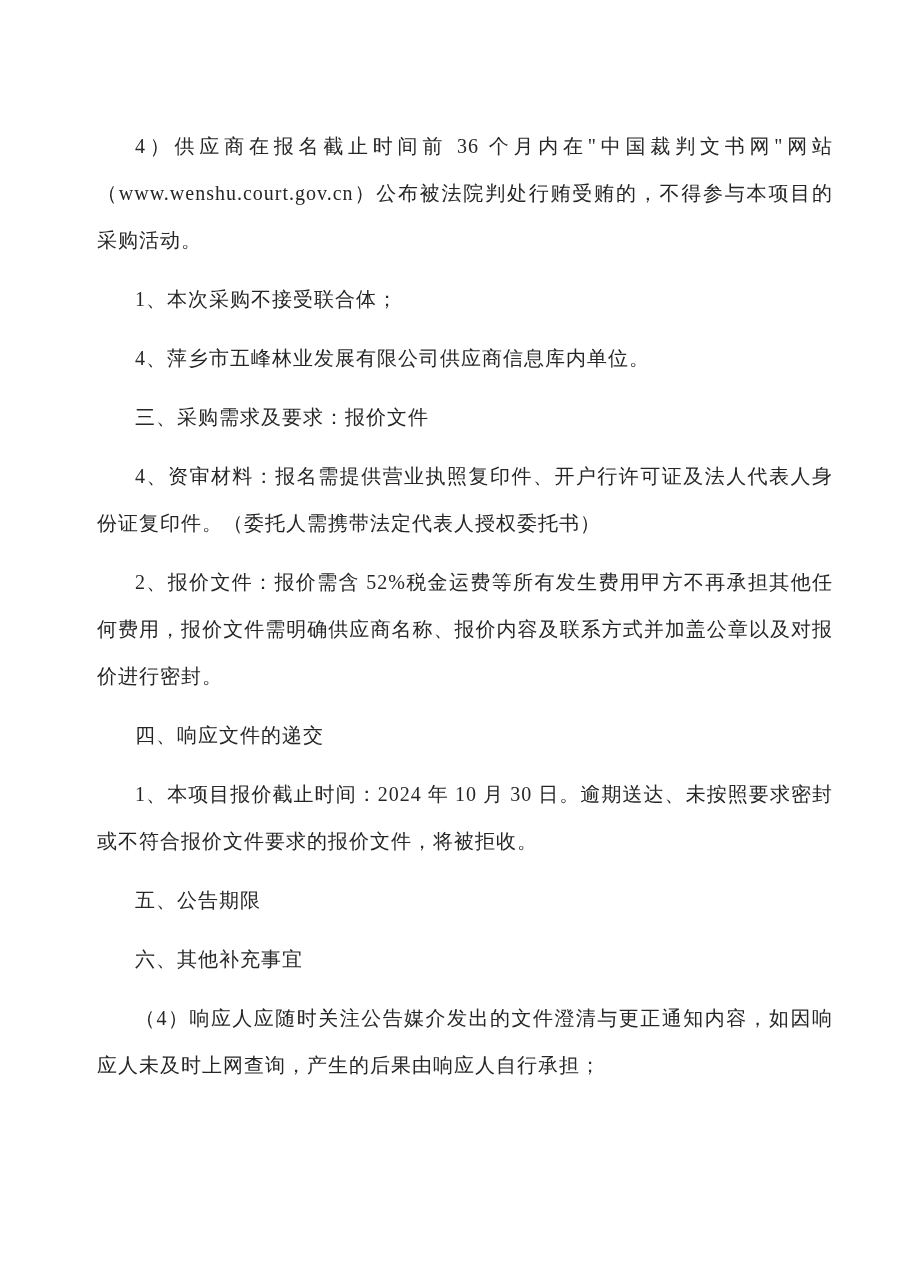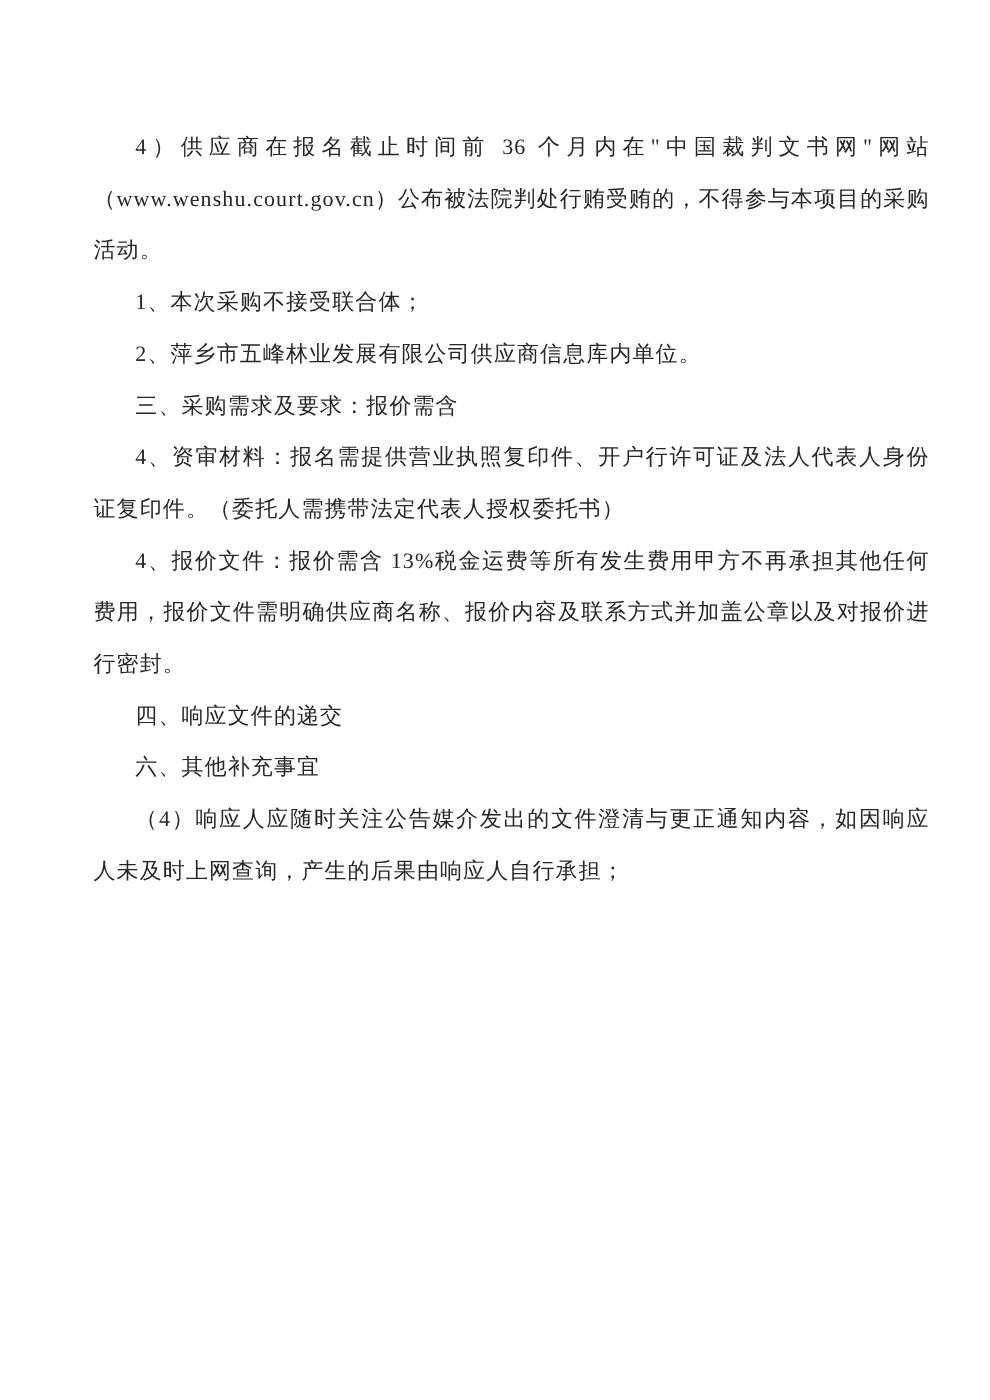--- a/index.html
+++ b/index.html
@@ -27,33 +27,35 @@
     width: 760px;
     color: #262626;
     font-size: 20px;
     line-height: 47px;
     letter-spacing: 1px;
     text-align: justify;
     font-weight: 400;
     -webkit-font-smoothing: antialiased;
   }
   .doc-content p {
-    margin: 0;
+    margin: 12px;
     padding: 0;
     text-indent: 38px;
   }
 </style>
 </head>
 <body style="background: rgb(255, 255, 255);">
 
 <div class="doc-page">
   <div class="doc-content" style="color: rgb(38, 38, 38);">
     <p>4）供应商在报名截止时间前 36 个月内在"中国裁判文书网"网站（www.wenshu.court.gov.cn）公布被法院判处行贿受贿的，不得参与本项目的采购活动。</p>
     <p>1、本次采购不接受联合体；</p>
-    <p>2、萍乡市五峰林业发展有限公司供应商信息库内单位。</p>
-    <p>三、采购需求及要求：报价需含</p>
+    <p>4、萍乡市五峰林业发展有限公司供应商信息库内单位。</p>
+    <p>三、采购需求及要求：报价文件</p>
     <p>4、资审材料：报名需提供营业执照复印件、开户行许可证及法人代表人身份证复印件。（委托人需携带法定代表人授权委托书）</p>
-    <p>4、报价文件：报价需含 13%税金运费等所有发生费用甲方不再承担其他任何费用，报价文件需明确供应商名称、报价内容及联系方式并加盖公章以及对报价进行密封。</p>
+    <p>2、报价文件：报价需含 52%税金运费等所有发生费用甲方不再承担其他任何费用，报价文件需明确供应商名称、报价内容及联系方式并加盖公章以及对报价进行密封。</p>
     <p>四、响应文件的递交</p>
+    <p>1、本项目报价截止时间：2024 年 10 月 30 日。逾期送达、未按照要求密封或不符合报价文件要求的报价文件，将被拒收。</p>
+    <p>五、公告期限</p>
     <p>六、其他补充事宜</p>
     <p>（4）响应人应随时关注公告媒介发出的文件澄清与更正通知内容，如因响应人未及时上网查询，产生的后果由响应人自行承担；</p>
   </div>
 </div>
 
 </body></html>

